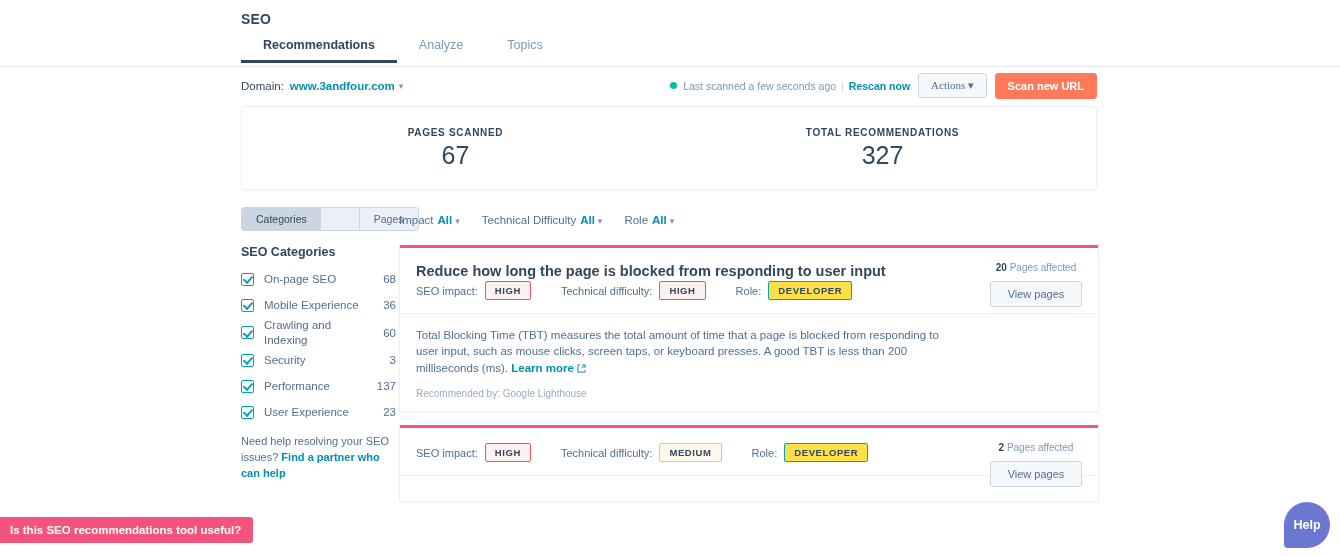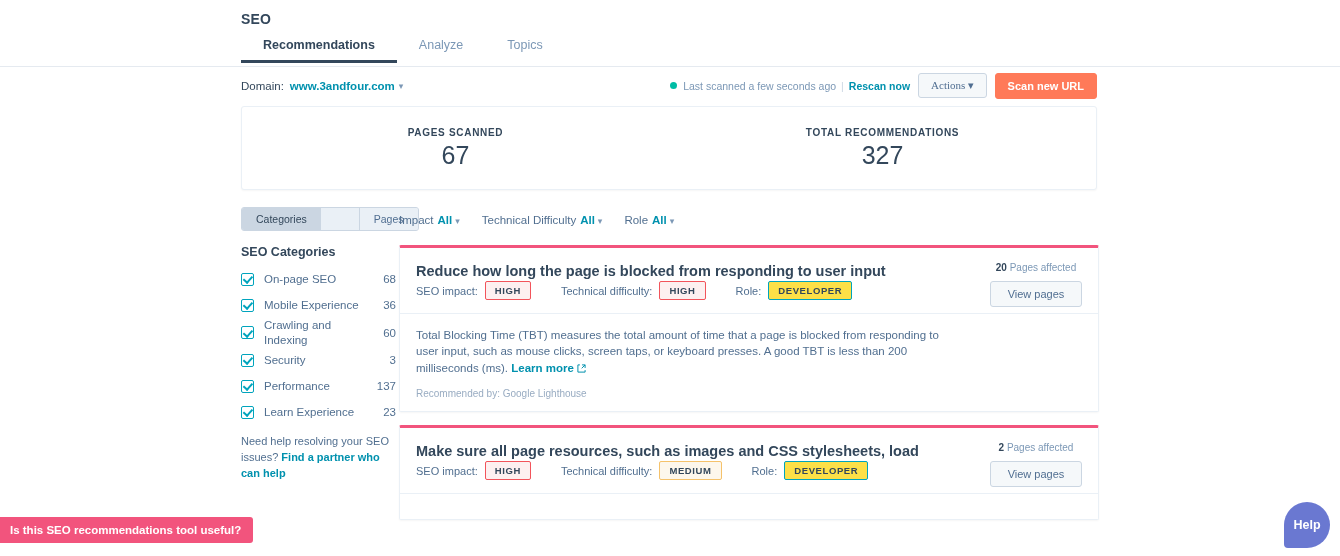--- a/index.html
+++ b/index.html
@@ -497,21 +497,21 @@
           <span class="cat-name">Security</span>
           <span class="cat-count">3</span>
         </li>
         <li class="cat-item">
           <span class="cat-check"></span>
           <span class="cat-name">Performance</span>
           <span class="cat-count">137</span>
         </li>
         <li class="cat-item">
           <span class="cat-check"></span>
-          <span class="cat-name">Learn Experience</span>
+          <span class="cat-name">User Experience</span>
           <span class="cat-count">23</span>
         </li>
       </ul>
 
       <div class="help-note">
         <span>Need help resolving your SEO issues? </span><a>Find a partner who can help</a>
       </div>
     </div>
 
     <div class="main">
@@ -556,21 +556,20 @@
                     <path d="M5.6 1H9v3.4" fill="none" stroke="#0091ae" stroke-width="1.1"></path>
                     <path d="M9 1L5.2 4.8" fill="none" stroke="#0091ae" stroke-width="1.1"></path>
                   </svg></span></a>
           </div>
           <div class="rec-source">Recommended by: Google Lighthouse</div>
         </div>
       </div>
 
       <div class="rec-card">
         <div class="rec-head">
-          <div class="rec-title">Make sure all page resources, such as images and CSS stylesheets, load</div>
           <div class="rec-meta">
             <span class="meta-label">SEO impact:</span>
             <span class="badge high">HIGH</span>
             <span class="meta-gap"></span>
             <span class="meta-label">Technical difficulty:</span>
             <span class="badge medium">MEDIUM</span>
             <span class="meta-gap"></span>
             <span class="meta-label">Role:</span>
             <span class="badge developer">DEVELOPER</span>
           </div>

